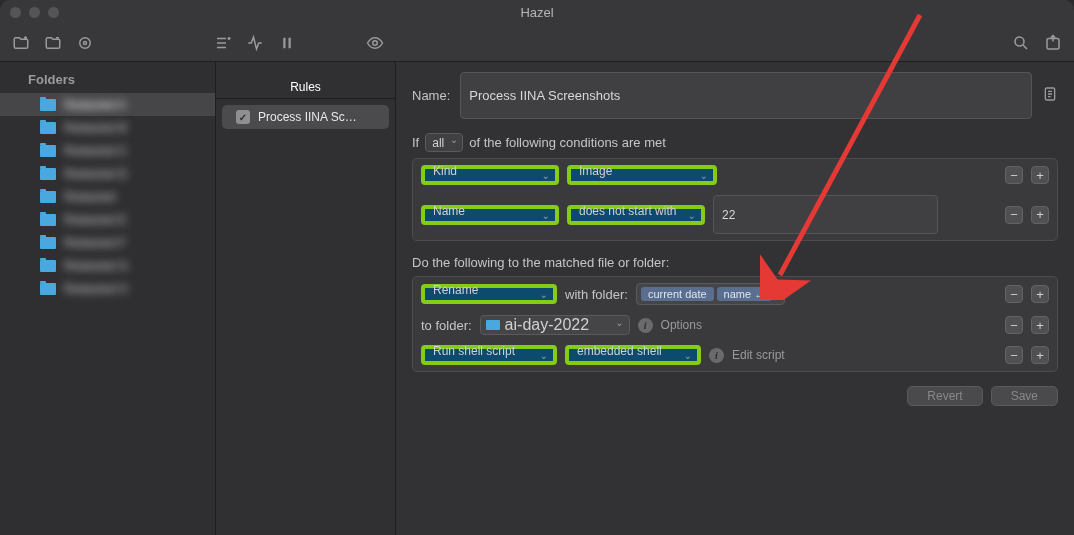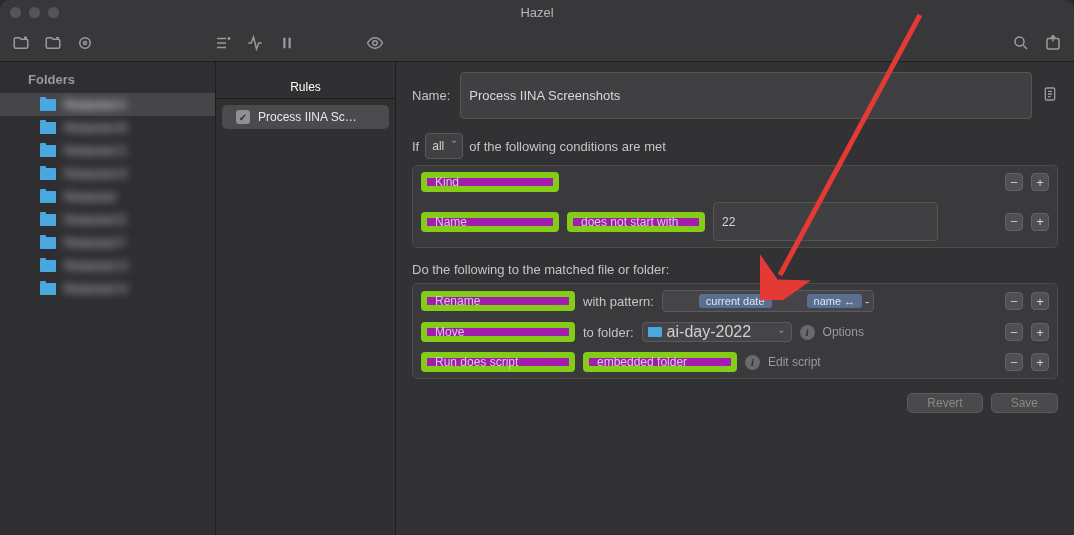--- a/index.html
+++ b/index.html
@@ -35,36 +35,36 @@
 .rule-check { width: 14px; height: 14px; background: #8f8f91; border-radius: 3px; display: flex; align-items: center; justify-content: center; color: #2b2b2e; font-size: 10px; font-weight: bold; }
 .rule-label { color: #e8e8ea; font-size: 12px; white-space: nowrap; overflow: hidden; text-overflow: ellipsis; }
 
 .detail { flex: 1; background: #323235; padding: 10px 16px; overflow-y: auto; }
 .name-row { display: flex; align-items: center; gap: 10px; margin-bottom: 14px; }
 .name-label { color: #c5c5c7; font-size: 13px; }
 .name-input { flex: 1; background: #404043; border: 1px solid #555; border-radius: 4px; padding: 15px 8px; color: #d8d8da; font-size: 13px; }
 .notes-icon { color: #9a9a9c; cursor: pointer; }
 
 .section-label { color: #c5c5c7; font-size: 13px; margin-bottom: 6px; display:flex; align-items:center; gap:6px;}
-.select-inline { background: #404043; border: 1px solid #5a5a5d; border-radius: 4px; padding: 1px 18px 1px 6px; color: #d0d0d2; font-size: 12px; position: relative; display:inline-flex; align-items:center; height:26px;}
+.select-inline { background: #404043; border: 1px solid #5a5a5d; border-radius: 4px; padding: 1px 18px 1px 6px; color: #d0d0d2; font-size: 12px; position: relative; display:inline-flex; align-items:center; height:19px;}
 .select-inline::after { content: "⌄"; position: absolute; right: 4px; top: 0px; font-size: 10px; color: #999; }
 
 .box { background: #3a3a3d; border: 1px solid #4c4c4f; border-radius: 5px; padding: 1px 6px; margin-bottom: 14px; }
 .row { display: flex; align-items: center; gap: 8px; padding: 5px 2px; }
-.select { background: #a21caf; border: 6px solid #84cc16; border-radius: 4px; padding: 2px 20px 2px 8px; color: #d0d0d2; font-size: 12px; position: relative; height: 20px; display:flex; align-items:center;}
+.select { background: #0c4a6e; border: 4px solid #84cc16; border-radius: 4px; padding: 2px 20px 10px 8px; color: #d0d0d2; font-size: 12px; position: relative; height: 20px; display:flex; align-items:center;}
 .select::after { content: "⌄"; position: absolute; right: 5px; top: 1px; font-size: 10px; color: #999; }
 .select.w130 { width: 138px; }
-.select.w170 { width: 154px; }
+.select.w170 { width: 136px; }
 .text-input { background: #404043; border: 1px solid #555; border-radius: 4px; padding: 2px 8px; color: #d8d8da; font-size: 12px; height: 39px; }
 .row-spacer { flex: 1; }
 .pm-btn { width: 18px; height: 18px; background: #505053; border: 1px solid #636366; border-radius: 4px; color: #d0d0d2; display: flex; align-items: center; justify-content: center; font-size: 13px; cursor: pointer; line-height:1;}
 .row-text { color: #c5c5c7; font-size: 13px; }
 
 .pattern-field { display:flex; align-items:center; background:#454548; border:1px solid #5a5a5d; border-radius:4px; padding:1px 4px; gap:3px; height:22px;}
-.token { background:#5a6f8f; color:#dbe5f3; font-size:11px; padding:1px 7px; border-radius:3px; display:inline-flex; align-items:center; gap:3px;margin-left:32px;}
+.token { background:#5a6f8f; color:#dbe5f3; font-size:11px; padding:1px 7px; border-radius:3px; display:inline-flex; align-items:center; gap:3px;}
 .token-dash { color:#ccc; font-size:13px;}
 
 .folder-select { display:flex; align-items:center; gap:5px; background:#454548; border:1px solid #5a5a5d; border-radius:4px; padding:1px 18px 1px 5px; height:20px; position:relative; width:150px;}
 .folder-select::after { content: "⌄"; position: absolute; right: 5px; top: 1px; font-size: 10px; color: #999; }
 .fs-icon { width:14px; height:10px; background:#4aa8e0; border-radius:1px; flex-shrink:0;}
 .fs-label { color:#d0d0d2; font-size:16px;}
 
 .info-icon { width:15px; height:15px; border-radius:50%; background:#6a6a6d; color:#2b2b2e; display:flex; align-items:center; justify-content:center; font-size:10px; font-style:italic; font-weight:bold; font-family: Georgia, serif;}
 .info-label { color:#9a9a9c; font-size:12px;}
 
@@ -216,20 +216,23 @@
           <span>all</span>
         </span>
       <span>of the following conditions are met</span>
     </div>
 
     <div class="box">
       <div class="row">
         <div class="select w130">
             <span>Kind</span>
           </div>
+        <div class="select" style="width:150px">
+            <span>Image</span>
+          </div>
         <div class="row-spacer"></div>
         <div class="pm-btn">−</div>
         <div class="pm-btn">+</div>
       </div>
       <div class="row">
         <div class="select w130">
             <span>Name</span>
           </div>
         <div class="select w130">
             <span>does not start with</span>
@@ -241,51 +244,48 @@
       </div>
     </div>
 
     <div class="section-label">Do the following to the matched file or folder:</div>
 
     <div class="box">
       <div class="row">
         <div class="select w170">
             <span>Rename</span>
           </div>
-        <span class="row-text">with pattern:</span>
+        <span class="row-text">with folder:</span>
         <div class="pattern-field">
           <span class="token">current date</span>
           <span class="token">name ↔</span>
           <span class="token-dash">-</span>
         </div>
         <div class="row-spacer"></div>
         <div class="pm-btn">−</div>
         <div class="pm-btn">+</div>
       </div>
       <div class="row">
-        <div class="select w170">
-            <span>Move</span>
-          </div>
         <span class="row-text">to folder:</span>
         <div class="folder-select">
           <div class="fs-icon"></div>
           <span class="fs-label">ai-day-2022</span>
         </div>
         <div class="info-icon">i</div>
         <span class="info-label">Options</span>
         <div class="row-spacer"></div>
         <div class="pm-btn">−</div>
         <div class="pm-btn">+</div>
       </div>
       <div class="row">
         <div class="select w170">
-            <span>Run does script</span>
+            <span>Run shell script</span>
           </div>
         <div class="select w170">
-            <span>embedded folder</span>
+            <span>embedded shell</span>
           </div>
         <div class="info-icon">i</div>
         <span class="info-label">Edit script</span>
         <div class="row-spacer"></div>
         <div class="pm-btn">−</div>
         <div class="pm-btn">+</div>
       </div>
     </div>
 
     <div class="footer-btns">

